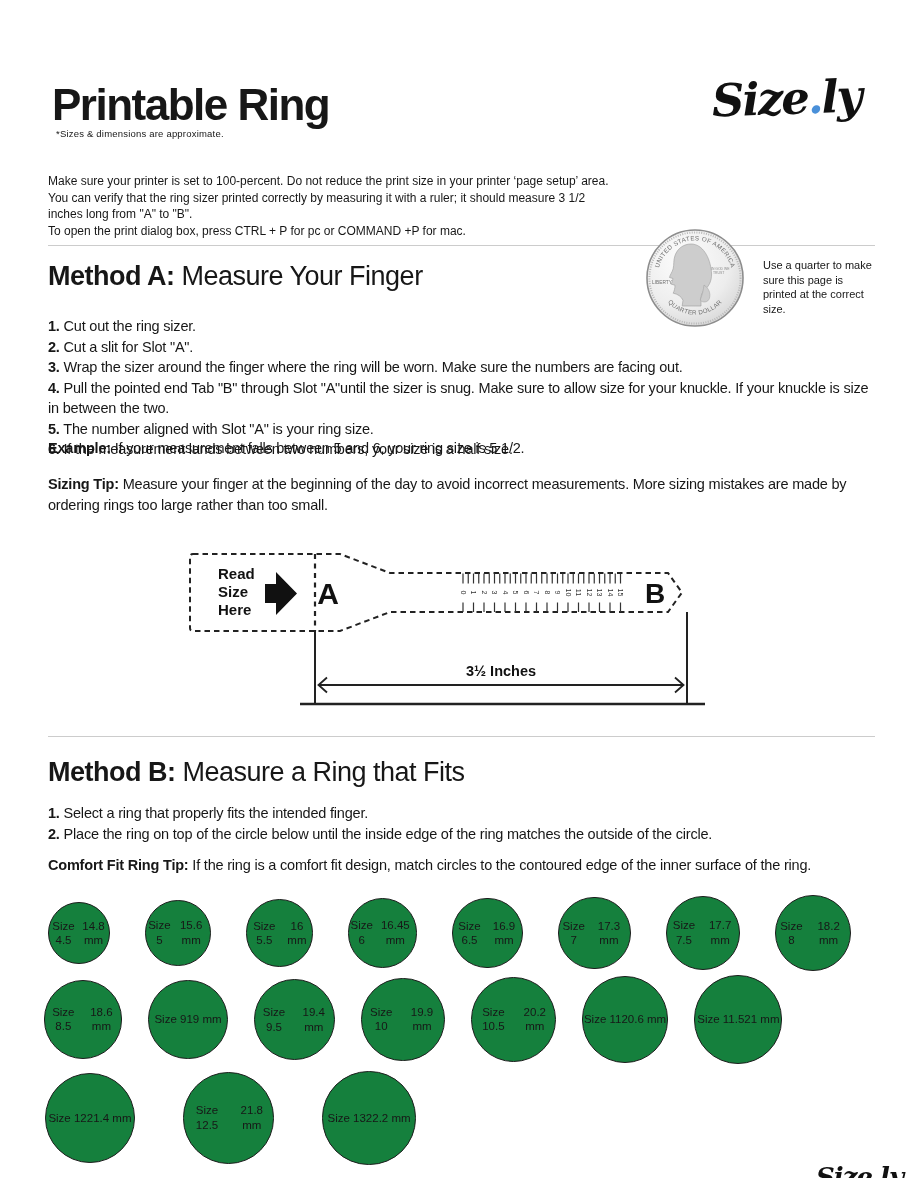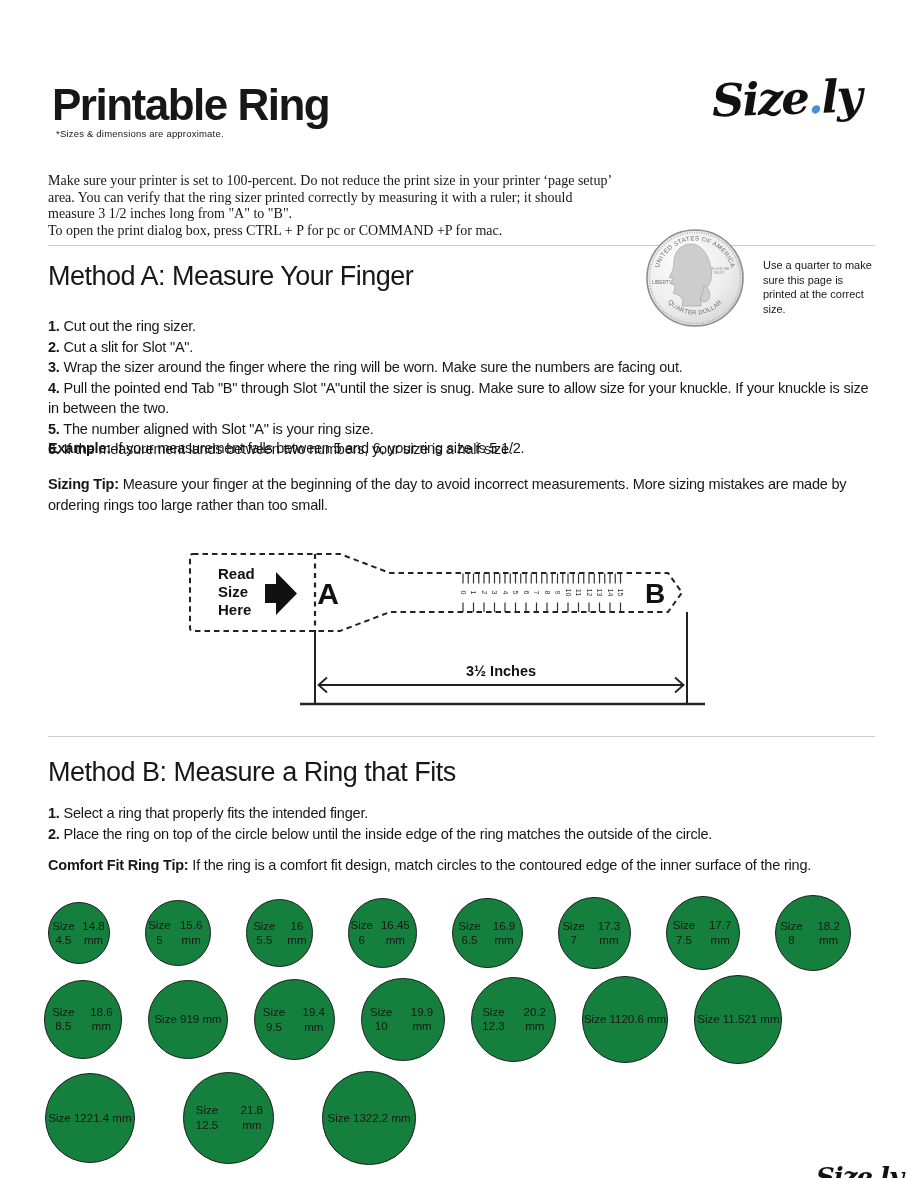--- a/index.html
+++ b/index.html
@@ -9,31 +9,31 @@
 
   
   .title { position:absolute; left:52px; top:44px; font-size:44px; font-weight:bold; letter-spacing:-1.5px; }
   .subtitle { position:absolute; left:56px; top:92px; font-size:9.5px; letter-spacing:0.2px; }
   .logo { font-family:"DejaVu Serif", serif; font-style:italic; font-weight:bold; letter-spacing:-2px; color:#111; }
   .logo-top { position:absolute; left:712px; top:36px; font-size:45px; transform:rotate(-2deg); }
   .logo-dot { color:#4a90d9; }
   .logo-footer { position:absolute; left:816px; top:1126px; font-size:26px; letter-spacing:-1px; }
 
   
-  .intro { position:absolute; left:48px; top:137px; width:572px; font-size:14px; line-height:16.5px;font-family:Liberation Serif, serif; }
+  .intro { position:absolute; left:48px; top:137px; width:572px; font-size:12px; line-height:16.5px; }
   .intro p { margin:0; }
 
   .hr { position:absolute; left:48px; width:827px; height:0; border-top:1px solid #ccc; }
   #hr-a { top:209px; }
   #hr-b { top:700px; }
 
   .section-heading { position:absolute; left:48px; font-size:27px; letter-spacing:-0.5px; }
   #heading-a { top:225px; }
   #heading-b { top:721px; }
-  .section-heading .hbold { font-weight:normal; }
+  .section-heading .hbold { font-weight:bold; }
 
   .steps { position:absolute; left:48px; width:822px; font-size:14.5px; line-height:20.5px; letter-spacing:-0.2px; }
   #steps-a { top:280px; }
   #steps-b { top:767px; }
   .step .num { font-weight:bold; }
 
   .labeled { position:absolute; left:48px; font-size:14.5px; line-height:20.5px; letter-spacing:-0.2px; }
   .labeled .lbl { font-weight:bold; }
   #example { top:402px; width:822px; }
   #sizing-tip { top:438px; width:822px; }
@@ -261,21 +261,21 @@
       </div>
       <div class="ring-circle" style="width: 81.48px; height: 81.48px;">
         <span>Size 9.5</span>
         <span>19.4 mm</span>
       </div>
       <div class="ring-circle" style="width: 83.58px; height: 83.58px;">
         <span>Size 10</span>
         <span>19.9 mm</span>
       </div>
       <div class="ring-circle" style="width: 84.84px; height: 84.84px;">
-        <span>Size 12.3</span>
+        <span>Size 10.5</span>
         <span>20.2 mm</span>
       </div>
       <div class="ring-circle" style="width: 86.52px; height: 86.52px;">
         <span>Size 11</span>
         <span>20.6 mm</span>
       </div>
       <div class="ring-circle" style="width: 88.2px; height: 88.2px;">
         <span>Size 11.5</span>
         <span>21 mm</span>
       </div>

